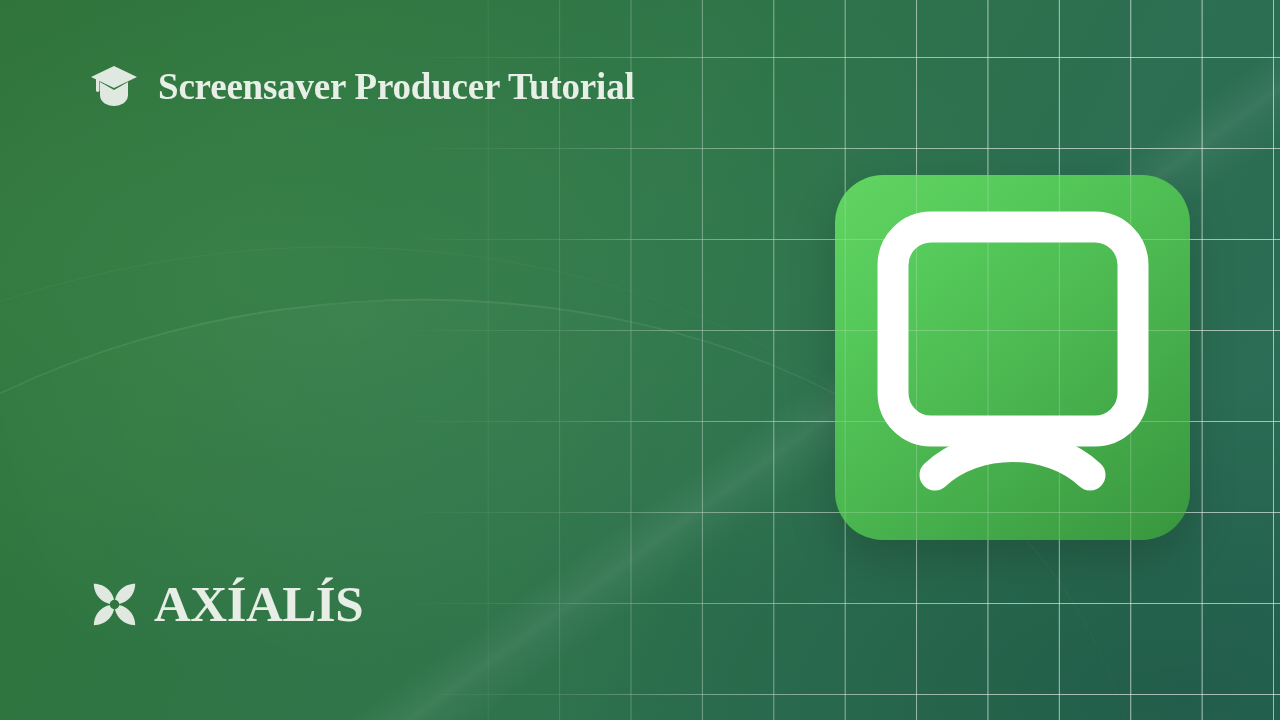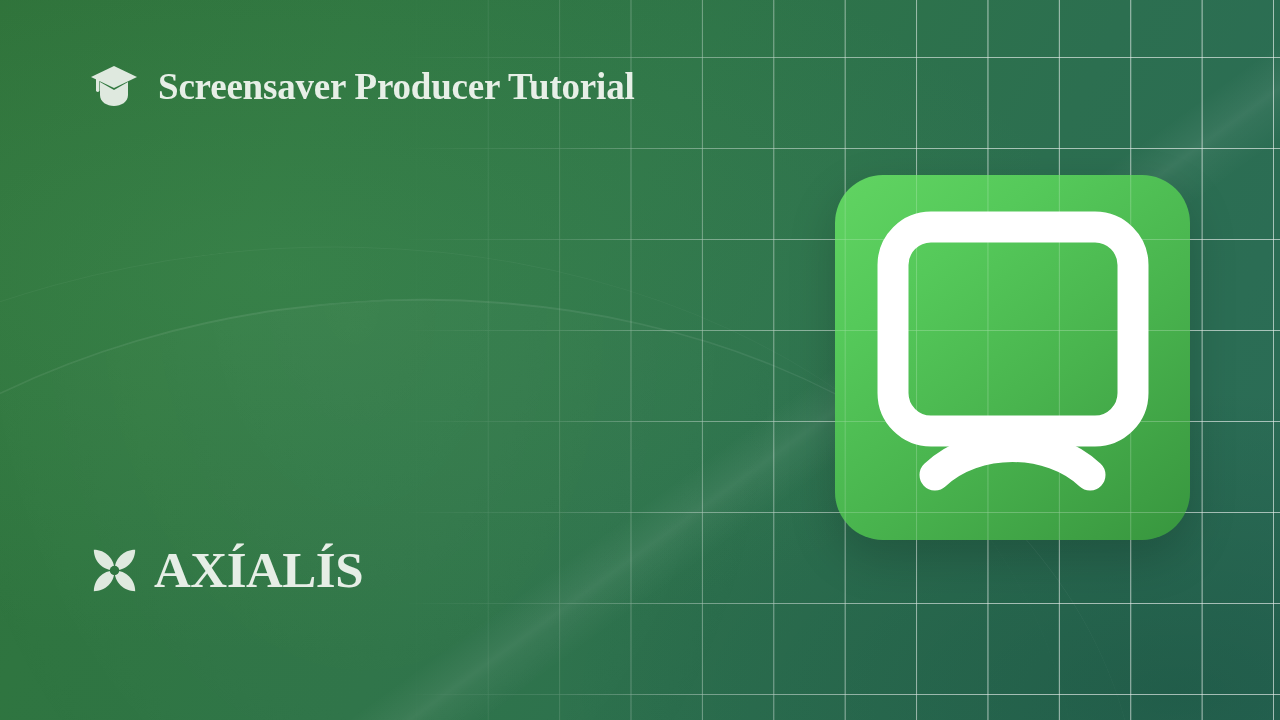--- a/index.html
+++ b/index.html
@@ -154,21 +154,21 @@
     line-height: 1.10;
     letter-spacing: -1.6px;
     z-index: 8;
     white-space: pre-line;
   }
 
   
   .logo {
     position: absolute;
     left: 88px;
-    top: 544px;
+    top: 578px;
     display: flex;
     align-items: center;
     gap: 13px;
     z-index: 8;
   }
   .logo-mark {
     width: 53px;
     height: 53px;
     display: block;
     flex: 0 0 auto;

